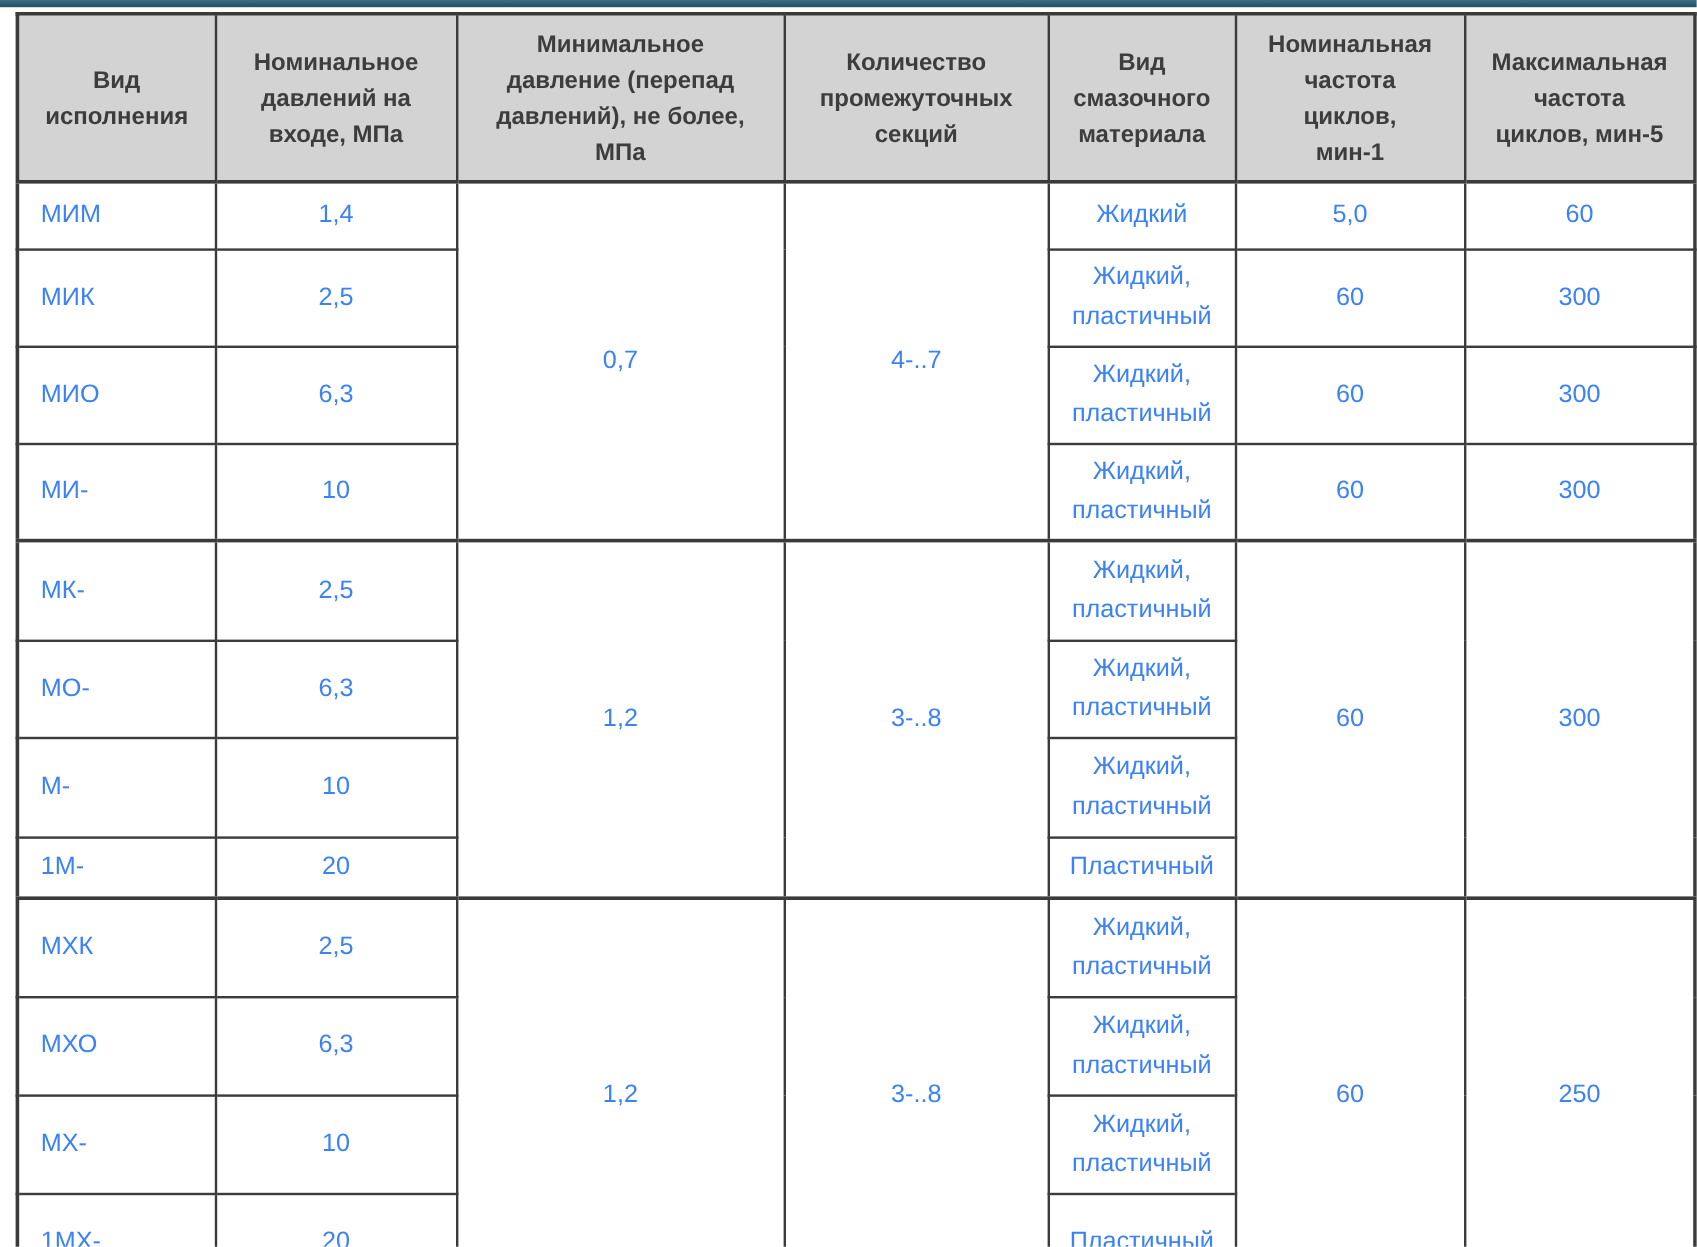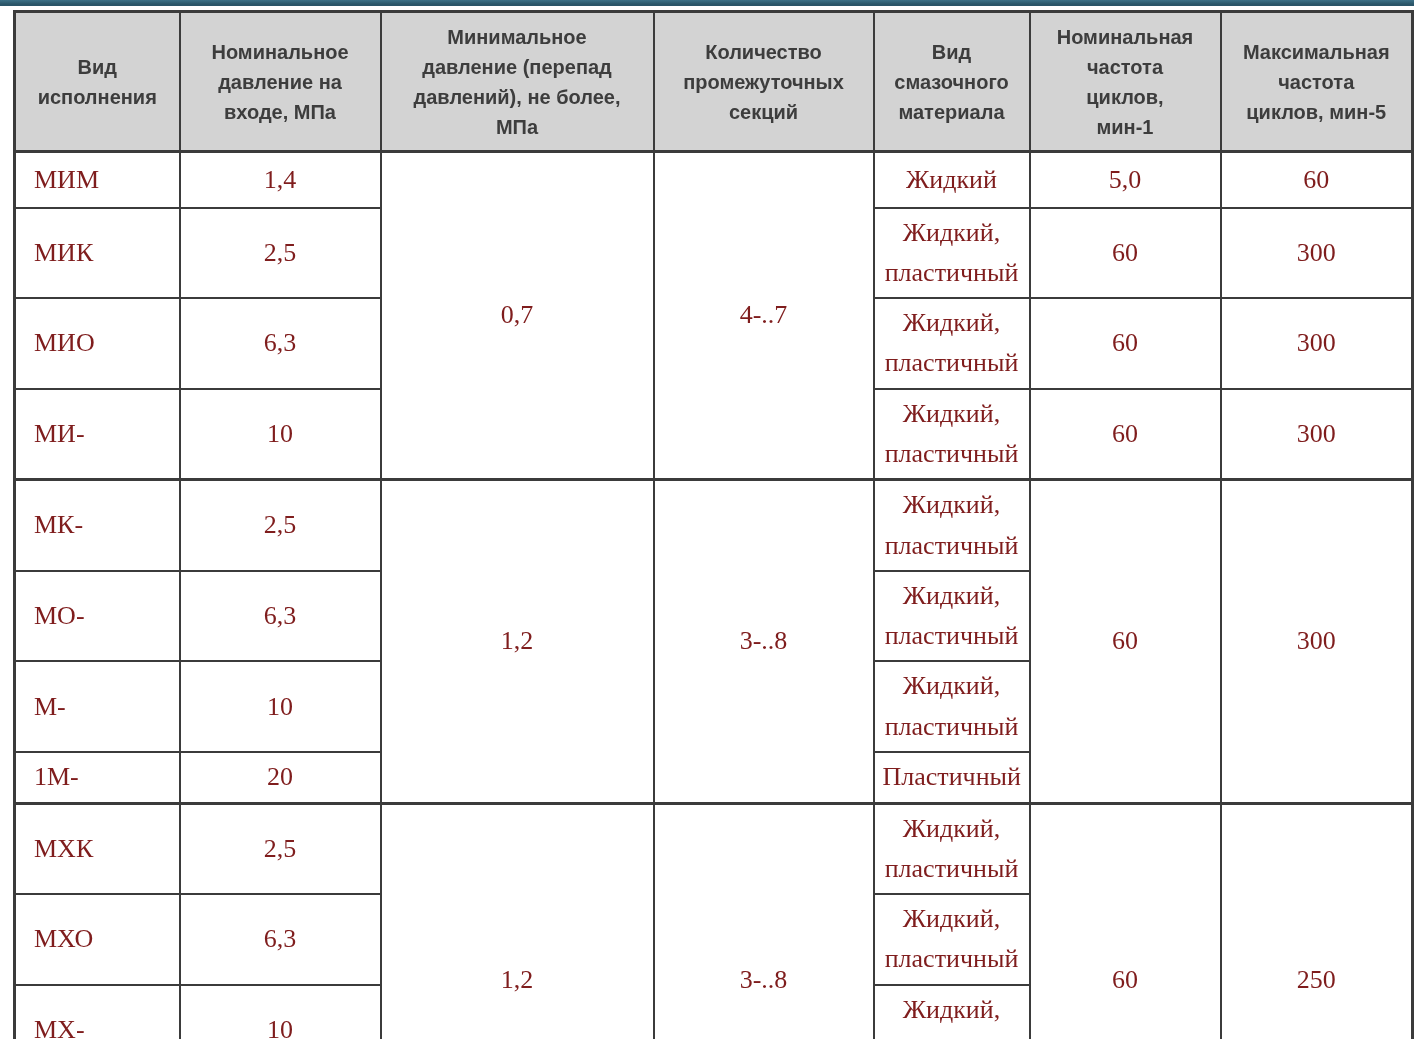--- a/index.html
+++ b/index.html
@@ -40,26 +40,25 @@
     font-size: 20px;
     font-weight: bold;
     color: #3d3d3d;
     line-height: 1.5;
     text-align: center;
     padding: 8px 6px;
     border-bottom-width: 3px;
   }
   table.spec td {
     background: #ffffff;
-    font-size: 26px;
-    color: #7f1d1d;
+    font-size: 21px;
+    color: #3b82f6;
     line-height: 1.55;
     text-align: center;
     padding: 4px 8px;
-    font-family: Liberation Serif, serif;
   }
   table.spec td.c-type {
     text-align: left;
     padding-left: 18px;
   }
   table.spec tr.group-start td {
     border-top-width: 3px;
   }
 </style>
 </head>
@@ -75,21 +74,21 @@
     <col style="width:220px">
     <col style="width:156px">
     <col style="width:191px">
     <col style="width:192px">
   </colgroup>
   <thead>
     <tr style="height:140px">
       <th>Вид
 исполнения</th>
       <th>Номинальное
-давление на
+давлений на
 входе, МПа</th>
       <th>Минимальное
 давление (перепад
 давлений), не более,
 МПа</th>
       <th>Количество
 промежуточных
 секций</th>
       <th>Вид
 смазочного

